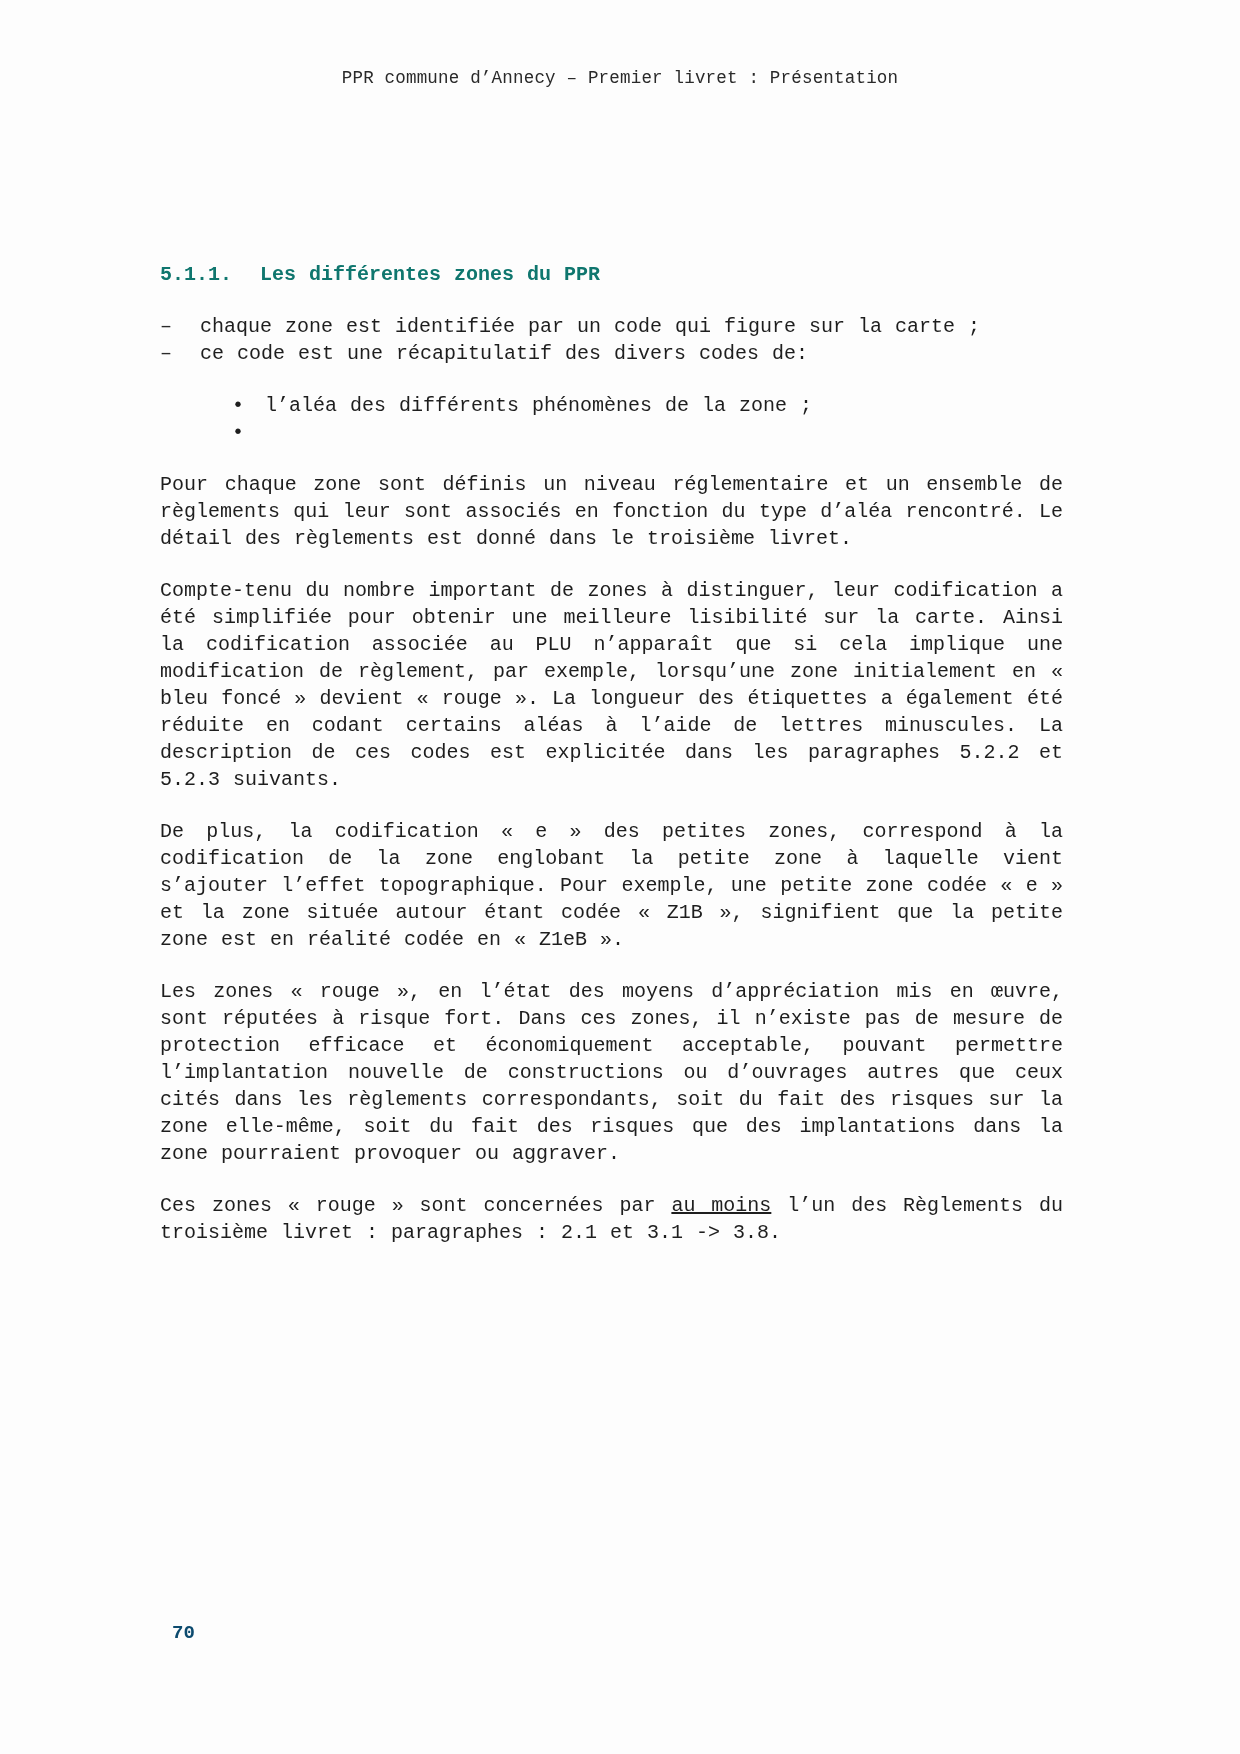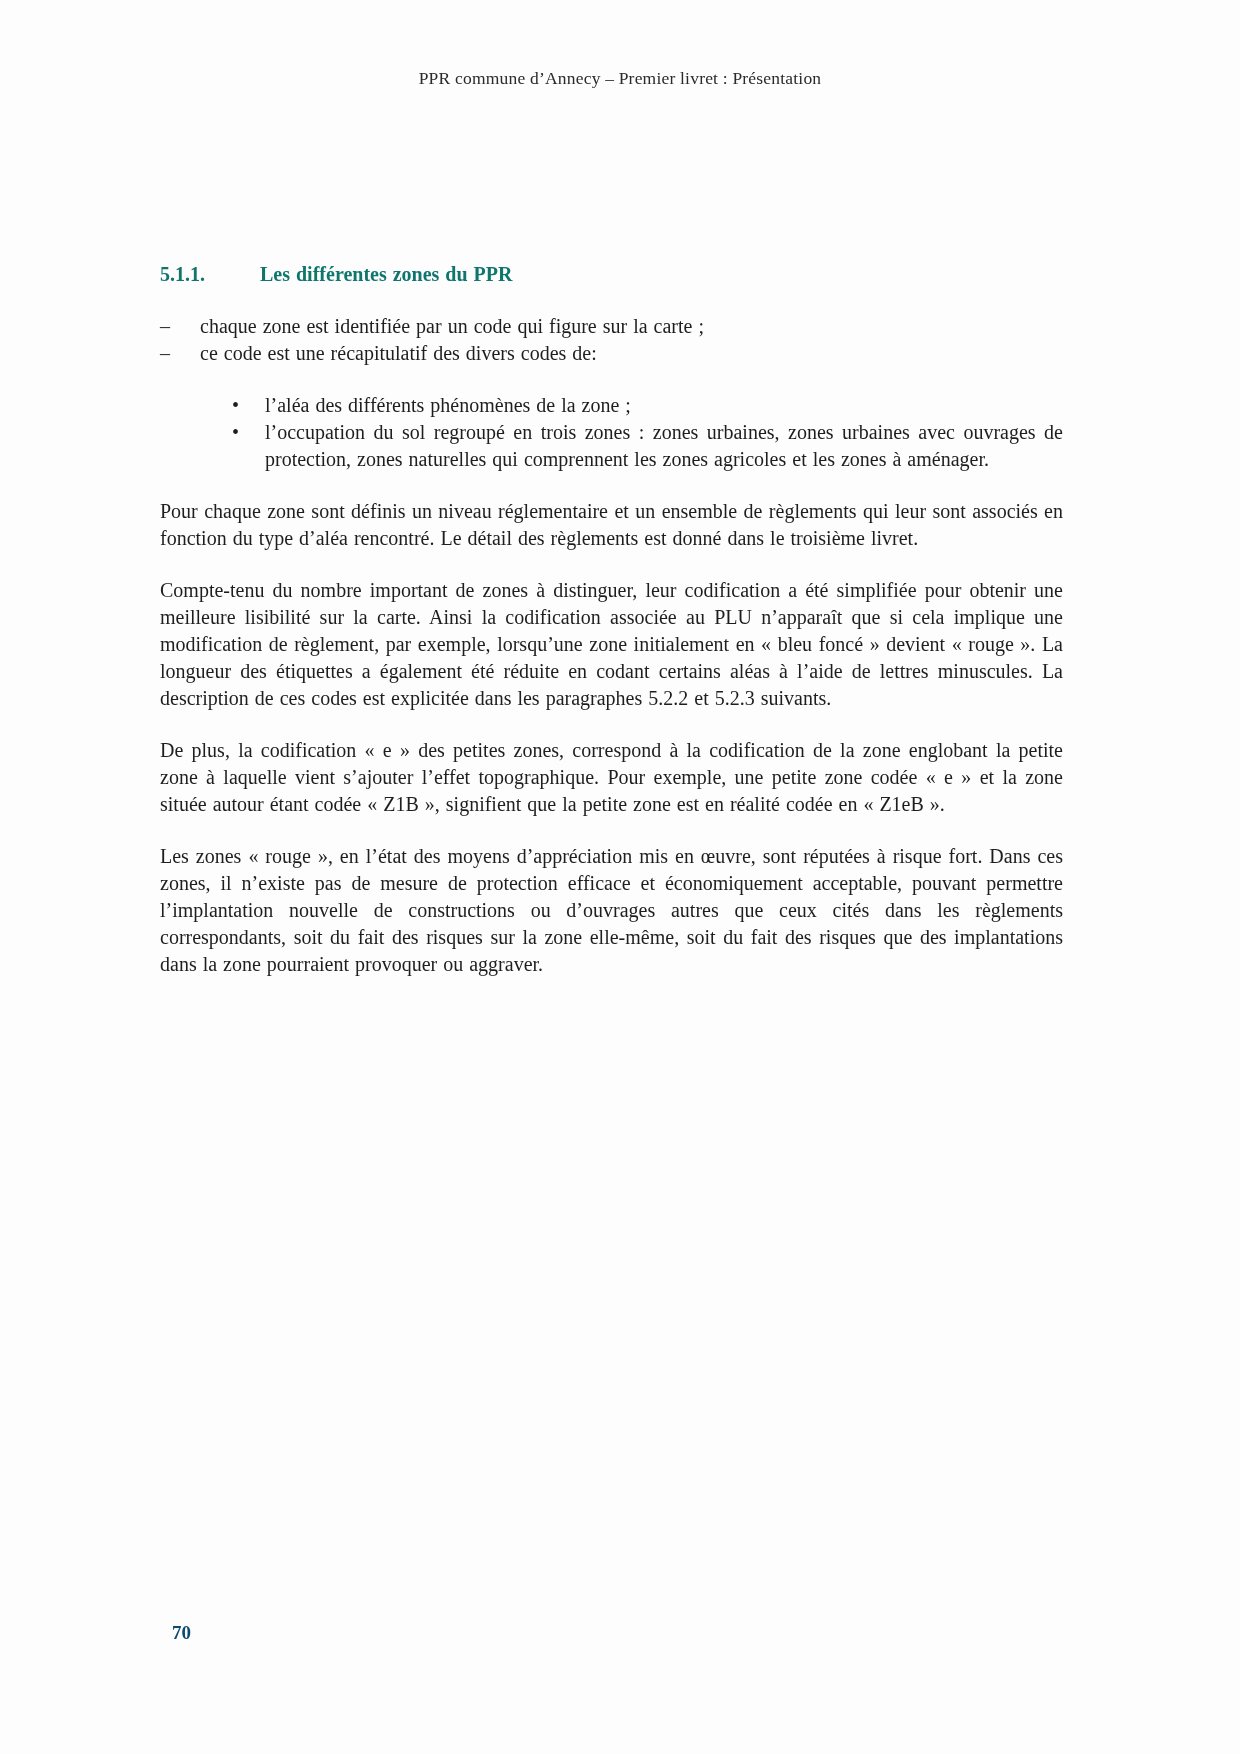--- a/index.html
+++ b/index.html
@@ -8,21 +8,21 @@
     padding: 0;
     background: #e8e8e8;
   }
   .page {
     position: relative;
     width: 1240px;
     height: 1754px;
     margin: 0 auto;
     background: #fdfdfd;
     color: #1e1e1e;
-    font-family: Liberation Serif, serif;
+    font-family: Liberation Mono, monospace;
     overflow: hidden;
   }
   .page-header {
     position: absolute;
     top: 68px;
     left: 0;
     width: 100%;
     text-align: center;
     font-size: 17.5px;
     letter-spacing: 0.2px;
@@ -113,31 +113,31 @@
       </div>
     </div>
 
     <div class="bullet-list">
       <div class="list-row">
         <span class="marker">•</span>
         <span class="item-text">l’aléa des différents phénomènes de la zone ;</span>
       </div>
       <div class="list-row">
         <span class="marker">•</span>
-        <span class="item-text">l’occupation du sol regroupé en trois zones : zones urbaines, zones urbaines avec ouvrages de protection, zones naturelles qui comprennent les zones agricoles et les zones à aménager.</span>
       </div>
     </div>
 
     <p class="body-para">Pour chaque zone sont  définis un niveau réglementaire et un ensemble de règlements qui leur sont associés en fonction du type d’aléa rencontré. Le détail des règlements est donné dans le troisième livret.</p>
 
     <p class="body-para">Compte-tenu du nombre important de zones à distinguer, leur codification a été simplifiée pour obtenir une meilleure lisibilité sur la carte. Ainsi la codification associée au PLU n’apparaît que si cela implique une modification de règlement, par exemple, lorsqu’une zone initialement en « bleu foncé » devient  « rouge ». La longueur des étiquettes a également été réduite en codant certains aléas à l’aide de lettres minuscules. La description de ces codes est explicitée dans les paragraphes 5.2.2 et 5.2.3 suivants.</p>
 
     <p class="body-para">De plus, la codification « e » des petites zones, correspond à la codification de la zone englobant la petite zone à laquelle vient s’ajouter  l’effet topographique. Pour exemple, une petite zone codée « e » et la zone située autour étant codée « Z1B », signifient que la petite zone est en réalité codée en « Z1eB ».</p>
 
 
     <p class="body-para">Les zones « rouge », en l’état des moyens d’appréciation mis en œuvre, sont réputées à risque fort. Dans ces zones, il n’existe pas de mesure de protection efficace et économiquement acceptable, pouvant permettre l’implantation nouvelle de constructions ou d’ouvrages autres que ceux cités dans les règlements correspondants, soit du fait des risques sur la zone elle-même, soit du fait des risques que des implantations dans la zone pourraient provoquer ou aggraver.</p>
 
+    <p class="body-para"><span>Ces zones « rouge » sont concernées par </span><span class="underlined">au moins</span><span> l’un des Règlements du troisième livret : paragraphes : 2.1 et 3.1 -&gt; 3.8.</span></p>
 
   </div>
 
   <div class="page-number">70</div>
 
 </div>
 
 </body></html>

